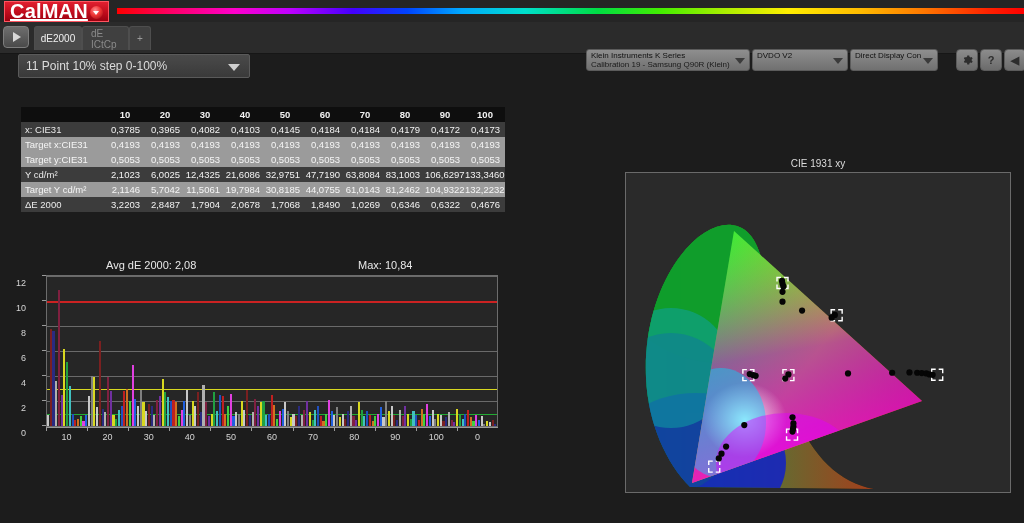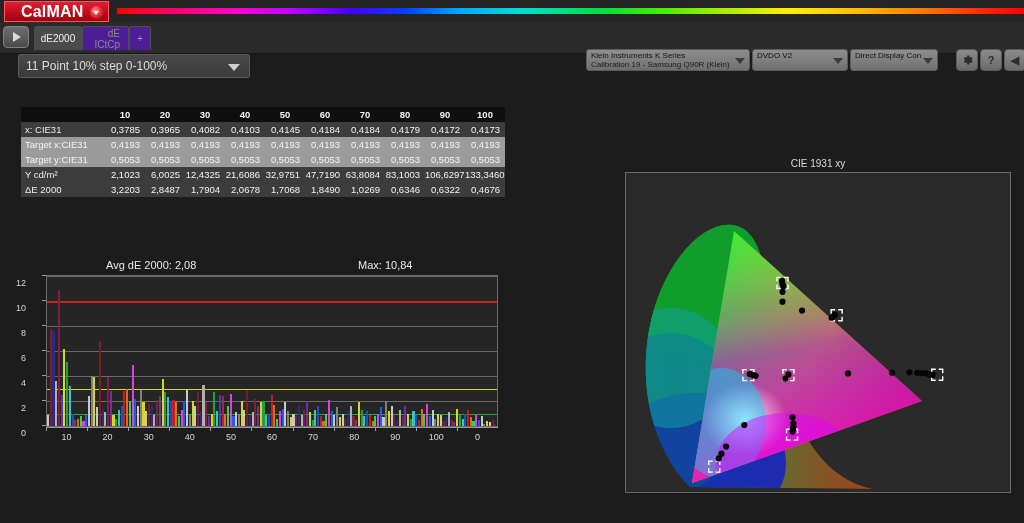--- a/index.html
+++ b/index.html
@@ -15,22 +15,22 @@
     position: absolute; left: 0; top: 0; width: 1024px; height: 22px;
     background: #252525;
   }
   #logo {
     position: absolute; left: 4px; top: 1px; width: 105px; height: 21px;
     background: linear-gradient(180deg,#e02030 0%,#c00c1c 55%,#9c0010 100%);
     border: 1px solid #ff5560;
     display: flex; align-items: center; justify-content: flex-start;
   }
   #logo-text {
-    color: #ffffff; font-size: 16px; font-weight: bold; letter-spacing: .2px;
-    padding-left: 16px; line-height: 19px;
+    color: #ffffff; font-size: 20px; font-weight: bold; letter-spacing: .2px;
+    padding-left: 5px; line-height: 19px; text-decoration: underline;
   }
   #logo-caret {
     position: absolute; right: 5px; top: 4px; width: 13px; height: 13px;
     border-radius: 50%;
     background: radial-gradient(circle at 40% 32%, #ff8a90 0%, #e33 45%, #8d0713 100%);
   }
   #logo-caret::after {
     content: ""; position: absolute; left: 3px; top: 5px;
     border-left: 3.5px solid transparent; border-right: 3.5px solid transparent;
     border-top: 4px solid #fff;
@@ -65,21 +65,21 @@
   }
   .tab {
     position: absolute; top: 4px; height: 24px;
     background: #3d3d3d;
     border: 1px solid #4e4e4e; border-bottom: none;
     border-radius: 3px 3px 0 0;
     display: flex; align-items: center; justify-content: center;
     color: #cfcfcf; font-size: 10px; padding: 0 8px;
   }
   .tab.active { background: #4b4b4b; color: #f0f0f0; }
-  .tab.inactive { color: #8a8a8a; background: #4c1d95; text-align: right; }
+  .tab.inactive { color: #8a8a8a; background: #404040; }
   #tab-0 { left: 34px; width: 48px; }
   #tab-1 { left: 82px; width: 47px; }
   #tab-add { left: 129px; width: 22px; color:#9a9a9a; }
 
   
   .topcombo {
     position: absolute; top: 27px; height: 22px;
     background: linear-gradient(180deg,#8e8e8e,#707070);
     border: 1px solid #5b5b5b; border-radius: 3px;
     display: flex; align-items: flex-start;
@@ -315,20 +315,33 @@
           <td class="val">2,1023</td>
           <td class="val">6,0025</td>
           <td class="val">12,4325</td>
           <td class="val">21,6086</td>
           <td class="val">32,9751</td>
           <td class="val">47,7190</td>
           <td class="val">63,8084</td>
           <td class="val">83,1003</td>
           <td class="val">106,6297</td>
           <td class="val">133,3460</td>
+        </tr>
+        <tr class="light">
+          <td class="rowlabel">Target Y cd/m²</td>
+          <td class="val">2,1146</td>
+          <td class="val">5,7042</td>
+          <td class="val">11,5061</td>
+          <td class="val">19,7984</td>
+          <td class="val">30,8185</td>
+          <td class="val">44,0755</td>
+          <td class="val">61,0143</td>
+          <td class="val">81,2462</td>
+          <td class="val">104,9322</td>
+          <td class="val">132,2232</td>
         </tr>
         <tr class="dark">
           <td class="rowlabel">ΔE 2000</td>
           <td class="val">3,2203</td>
           <td class="val">2,8487</td>
           <td class="val">1,7904</td>
           <td class="val">2,0678</td>
           <td class="val">1,7068</td>
           <td class="val">1,8490</td>
           <td class="val">1,0269</td>

